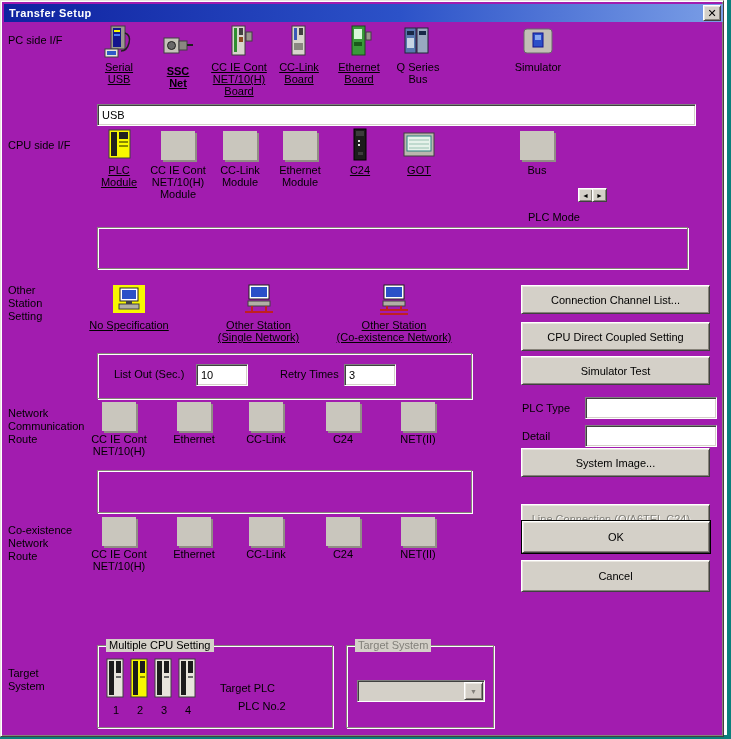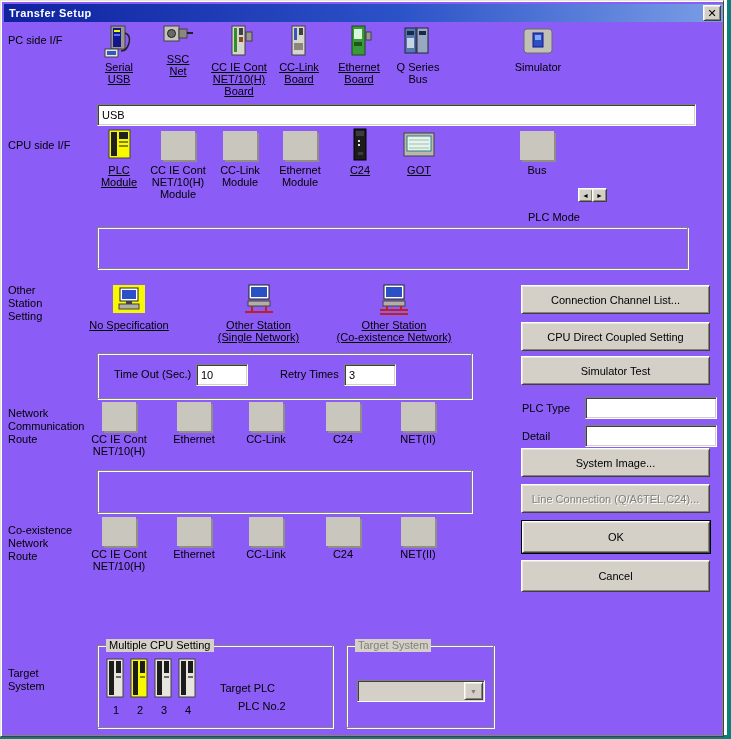--- a/index.html
+++ b/index.html
@@ -1,19 +1,19 @@
 <!DOCTYPE html>
 <html><head>
 <meta charset="utf-8">
 <style>
   html,body{margin:0;padding:0;}
   body{font-family:"Liberation Sans",sans-serif;font-size:11px;color:#000;}
   .stage{position:relative;width:731px;height:739px;background:#0b7f7c;overflow:hidden;}
   .white-strip{position:absolute;left:722px;top:0;width:5px;height:735px;background:#fff;}
-  .dialog{position:absolute;left:0;top:0;width:722px;height:735px;background:#8b5cf6;
+  .dialog{position:absolute;left:0;top:0;width:722px;height:735px;background:#a21caf;
     border:1px solid;border-color:#e9e6df #404040 #404040 #e9e6df;
     box-shadow:inset 1px 1px 0 #fff, inset -1px -1px 0 #87837a;}
   .titlebar{position:absolute;left:3px;top:3px;width:714px;height:18px;
     background:linear-gradient(90deg,#0f22a0 0%,#2c52c8 55%,#7a9ee6 100%);
     display:flex;align-items:center;padding-left:5px;}
   .title-text{color:#fff;font-weight:bold;font-size:11px;letter-spacing:.4px;}
   .btn{background:#d4d0c8;border:1px solid;border-color:#fff #404040 #404040 #fff;
     box-shadow:inset 1px 1px 0 #e9e6df, inset -1px -1px 0 #87837a;
     display:flex;align-items:center;justify-content:center;cursor:default;
     font-family:"Liberation Sans",sans-serif;font-size:11px;color:#000;}
@@ -75,21 +75,21 @@
             <rect x="11" y="5" width="6" height="2" fill="#f8f800"></rect>
             <rect x="11" y="9" width="6" height="2" fill="#4878f8"></rect>
             <path d="M22 8 q6 2 4 10 q-2 8 -8 8" fill="none" stroke="#202020" stroke-width="1.5"></path>
             <rect x="2" y="24" width="13" height="8" fill="#e8e5dc" stroke="#404040"></rect>
             <rect x="4" y="26" width="9" height="4" fill="#3058c8"></rect>
           </svg>
       </span>
       <span class="cap u">Serial
 USB</span>
     </div>
-    <div class="item" style="left:147px;top:16px;width:60px;">
+    <div class="item" style="left:147px;top:28px;width:60px;font-weight:bold;">
       <span class="ic">
         <svg width="32" height="34" viewBox="0 0 32 34">
             <rect x="2" y="9" width="15" height="15" fill="#c6c3ba" stroke="#404040"></rect>
             <circle cx="9.5" cy="16.5" r="4" fill="#686868" stroke="#202020"></circle>
             <rect x="17" y="12" width="8" height="9" fill="#8a8780" stroke="#404040"></rect>
             <path d="M25 16 h6" stroke="#202020" stroke-width="2"></path>
           </svg>
       </span>
       <span class="cap u">SSC
 Net</span>
@@ -265,21 +265,21 @@
             <rect x="7" y="18" width="22" height="5" fill="#b2afa6" stroke="#404040"></rect>
             <path d="M11 23 v4 M25 23 v4" stroke="#c02020" stroke-width="2"></path>
             <path d="M4 27 h28 M4 31 h28" stroke="#c02020" stroke-width="2"></path>
           </svg>
       </span>
       <span class="cap u">Other Station
 (Co-existence Network)</span>
     </div>
 
     <div class="fr" style="left:96px;top:352px;width:373px;height:44px;">
-      <div class="lbl" style="left:16px;top:14px;">Time Out (Sec.)</div>
+      <div class="lbl" style="left:16px;top:14px;">List Out (Sec.)</div>
       <input class="input" style="left: 98px; top: 10px; width: 42px; height: 18px;" value="10">
       <div class="lbl" style="left:182px;top:14px;">Retry Times</div>
       <input class="input" style="left: 246px; top: 10px; width: 42px; height: 18px;" value="3">
     </div>
 
     <div class="item" style="left:85px;top:399px;width:66px;">
       <span class="ic2">
           <span class="grayicon"></span>
         </span>
       <span class="cap">CC IE Cont
@@ -405,21 +405,21 @@
     </div>
 
     <div class="lbl" style="left:521px;top:401px;">PLC Type</div>
     <input class="input" style="left: 584px; top: 396px; width: 122px; height: 18px;" value="">
     <div class="lbl" style="left:521px;top:429px;">Detail</div>
     <input class="input" style="left: 584px; top: 424px; width: 122px; height: 18px;" value="">
 
     <div class="btn abs" style="left:520px;top:447px;width:187px;height:27px;">
       <span>System Image...</span>
     </div>
-    <div class="btn abs disabled" style="left:520px;top:483px;width:187px;height:27px;">
+    <div class="btn abs disabled" style="left:520px;top:503px;width:187px;height:27px;">
       <span>Line Connection (Q/A6TEL,C24)...</span>
     </div>
     <div class="btn abs default" style="left:521px;top:520px;width:186px;height:30px;">
       <span>OK</span>
     </div>
     <div class="btn abs" style="left:520px;top:559px;width:187px;height:30px;">
       <span>Cancel</span>
     </div>
 
   </div>

